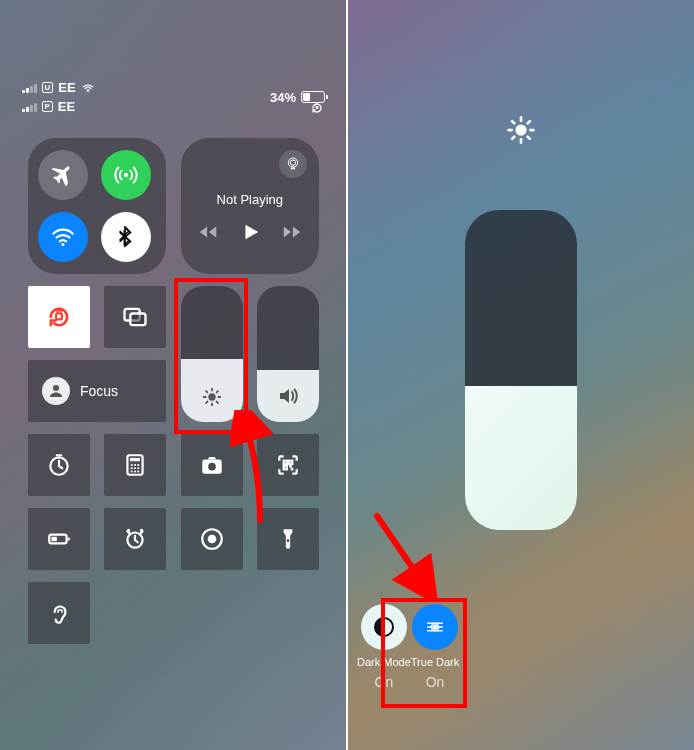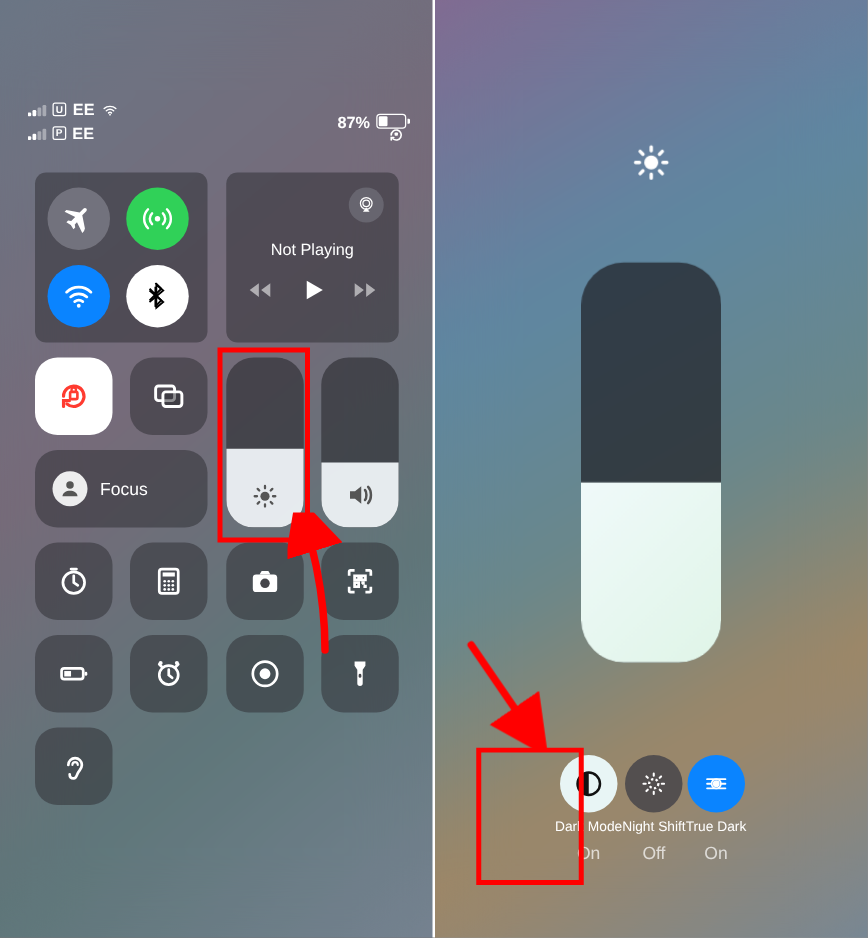--- a/index.html
+++ b/index.html
@@ -46,25 +46,25 @@
 
   
   .cc-grid {
     position:absolute; top:138px; left:28px; right:28px;
     display:grid; grid-template-columns: repeat(4, 62px); grid-auto-rows:62px;
     gap:12px;
     justify-content: space-between;
   }
   .tile {
     background: rgba(50,50,55,0.55);
-    border-radius:18px;
+    border-radius:2px;
     display:flex; align-items:center; justify-content:center;
     color:#fff;
   }
-  .tile-2x2 { grid-column: span 2; grid-row: span 2; border-radius:9px;}
+  .tile-2x2 { grid-column: span 2; grid-row: span 2; border-radius:28px;}
   .tile-2x1 { grid-column: span 2; }
   .connectivity {
     display:grid; grid-template-columns:1fr 1fr; grid-template-rows:1fr 1fr;
     padding:10px; gap:8px;
   }
   .circle-btn { width:50px; height:50px; border-radius:50%; display:flex;align-items:center;justify-content:center;}
   .c-airplane{background:rgba(140,140,150,0.6);}
   .c-cellular{background:#30d158;}
   .c-wifi{background:#0a84ff;}
   .c-bt{background:#fff;color:#000;}
@@ -102,21 +102,21 @@
   
   .r-sun { position:absolute; top:115px; left:50%; transform:translateX(-50%); }
   .big-slider {
     position:absolute; top:210px; left:50%; transform:translateX(-50%);
     width:112px; height:320px; border-radius:34px; overflow:hidden;
     background:rgba(30,30,35,0.7);
   }
   .big-slider-fill{position:absolute;left:0;right:0;bottom:0;height:45%;background:linear-gradient(135deg,#f0fafa,#e0f5e8);}
   .bottom-options{
     position:absolute; bottom:60px; left:0; right:0;
-    display:flex; justify-content:center; padding:0 10px;
+    display:flex; justify-content:flex-start; padding:0 10px;
   }
   .opt{display:flex;flex-direction:column;align-items:center;gap:6px;}
   .opt-circle{width:46px;height:46px;border-radius:50%;display:flex;align-items:center;justify-content:center;}
   .opt-dark{background:#e8f5f5;}
   .opt-night{background:rgba(60,60,70,0.75);}
   .opt-true{background:#0a84ff;}
   .opt-label{color:#fff;font-size:11px;font-weight:500;text-align:center;}
   .opt-state{color:rgba(255,255,255,0.7);font-size:14px;}
   .annot-box-right{position:absolute;border:4px solid #ff0000;}
   .arrow-right{position:absolute;pointer-events:none;}
@@ -151,21 +151,21 @@
             <span></span>
             <span></span>
             <span></span>
             <span></span>
           </div>
         <span class="sim-tag">P</span>
         <span>EE</span>
       </div>
     </div>
     <div class="status-right">
-      <span>87%</span>
+      <span>34%</span>
       <div class="battery">
           <div class="battery-fill"></div>
         </div>
     </div>
   </div>
   <div class="lock-indicator">
     <svg width="16" height="16" viewBox="0 0 24 24" fill="none">
         <path d="M6 12a6 6 0 1 1 2 4.5" stroke="#fff" stroke-width="2" stroke-linecap="round"></path>
         <path d="M6 18v-3h3" stroke="#fff" stroke-width="2" stroke-linecap="round"></path>
         <rect x="10" y="9" width="4" height="4" rx="1" fill="#fff"></rect>
@@ -383,32 +383,20 @@
       <div class="opt-circle opt-dark">
         <svg width="24" height="24" viewBox="0 0 24 24">
             <circle cx="12" cy="12" r="9" fill="none" stroke="#111" stroke-width="2"></circle>
             <path d="M12 3a9 9 0 0 0 0 18z" fill="#111"></path>
           </svg>
       </div>
       <div class="opt-label">Dark Mode</div>
       <div class="opt-state">On</div>
     </div>
     <div class="opt">
-      <div class="opt-circle opt-night">
-        <svg width="22" height="22" viewBox="0 0 24 24">
-            <circle cx="12" cy="12" r="4" fill="none" stroke="#fff" stroke-width="2" stroke-dasharray="2 2"></circle>
-            <g stroke="#fff" stroke-width="1.8" stroke-linecap="round">
-              <path d="M12 3v2M12 19v2M3 12h2M19 12h2M5.6 5.6l1.2 1.2M17.2 17.2l1.2 1.2M5.6 18.4l1.2-1.2M17.2 6.8l1.2-1.2"></path>
-            </g>
-          </svg>
-      </div>
-      <div class="opt-label">Night Shift</div>
-      <div class="opt-state">Off</div>
-    </div>
-    <div class="opt">
       <div class="opt-circle opt-true">
         <svg width="22" height="22" viewBox="0 0 24 24">
             <g stroke="#fff" stroke-width="1.6" stroke-linecap="round">
               <path d="M4 8h16M4 12h16M4 16h16"></path>
               <circle cx="12" cy="12" r="4" fill="#0a84ff"></circle>
             </g>
             <circle cx="12" cy="12" r="3" fill="#fff"></circle>
           </svg>
       </div>
       <div class="opt-label">True Dark</div>

